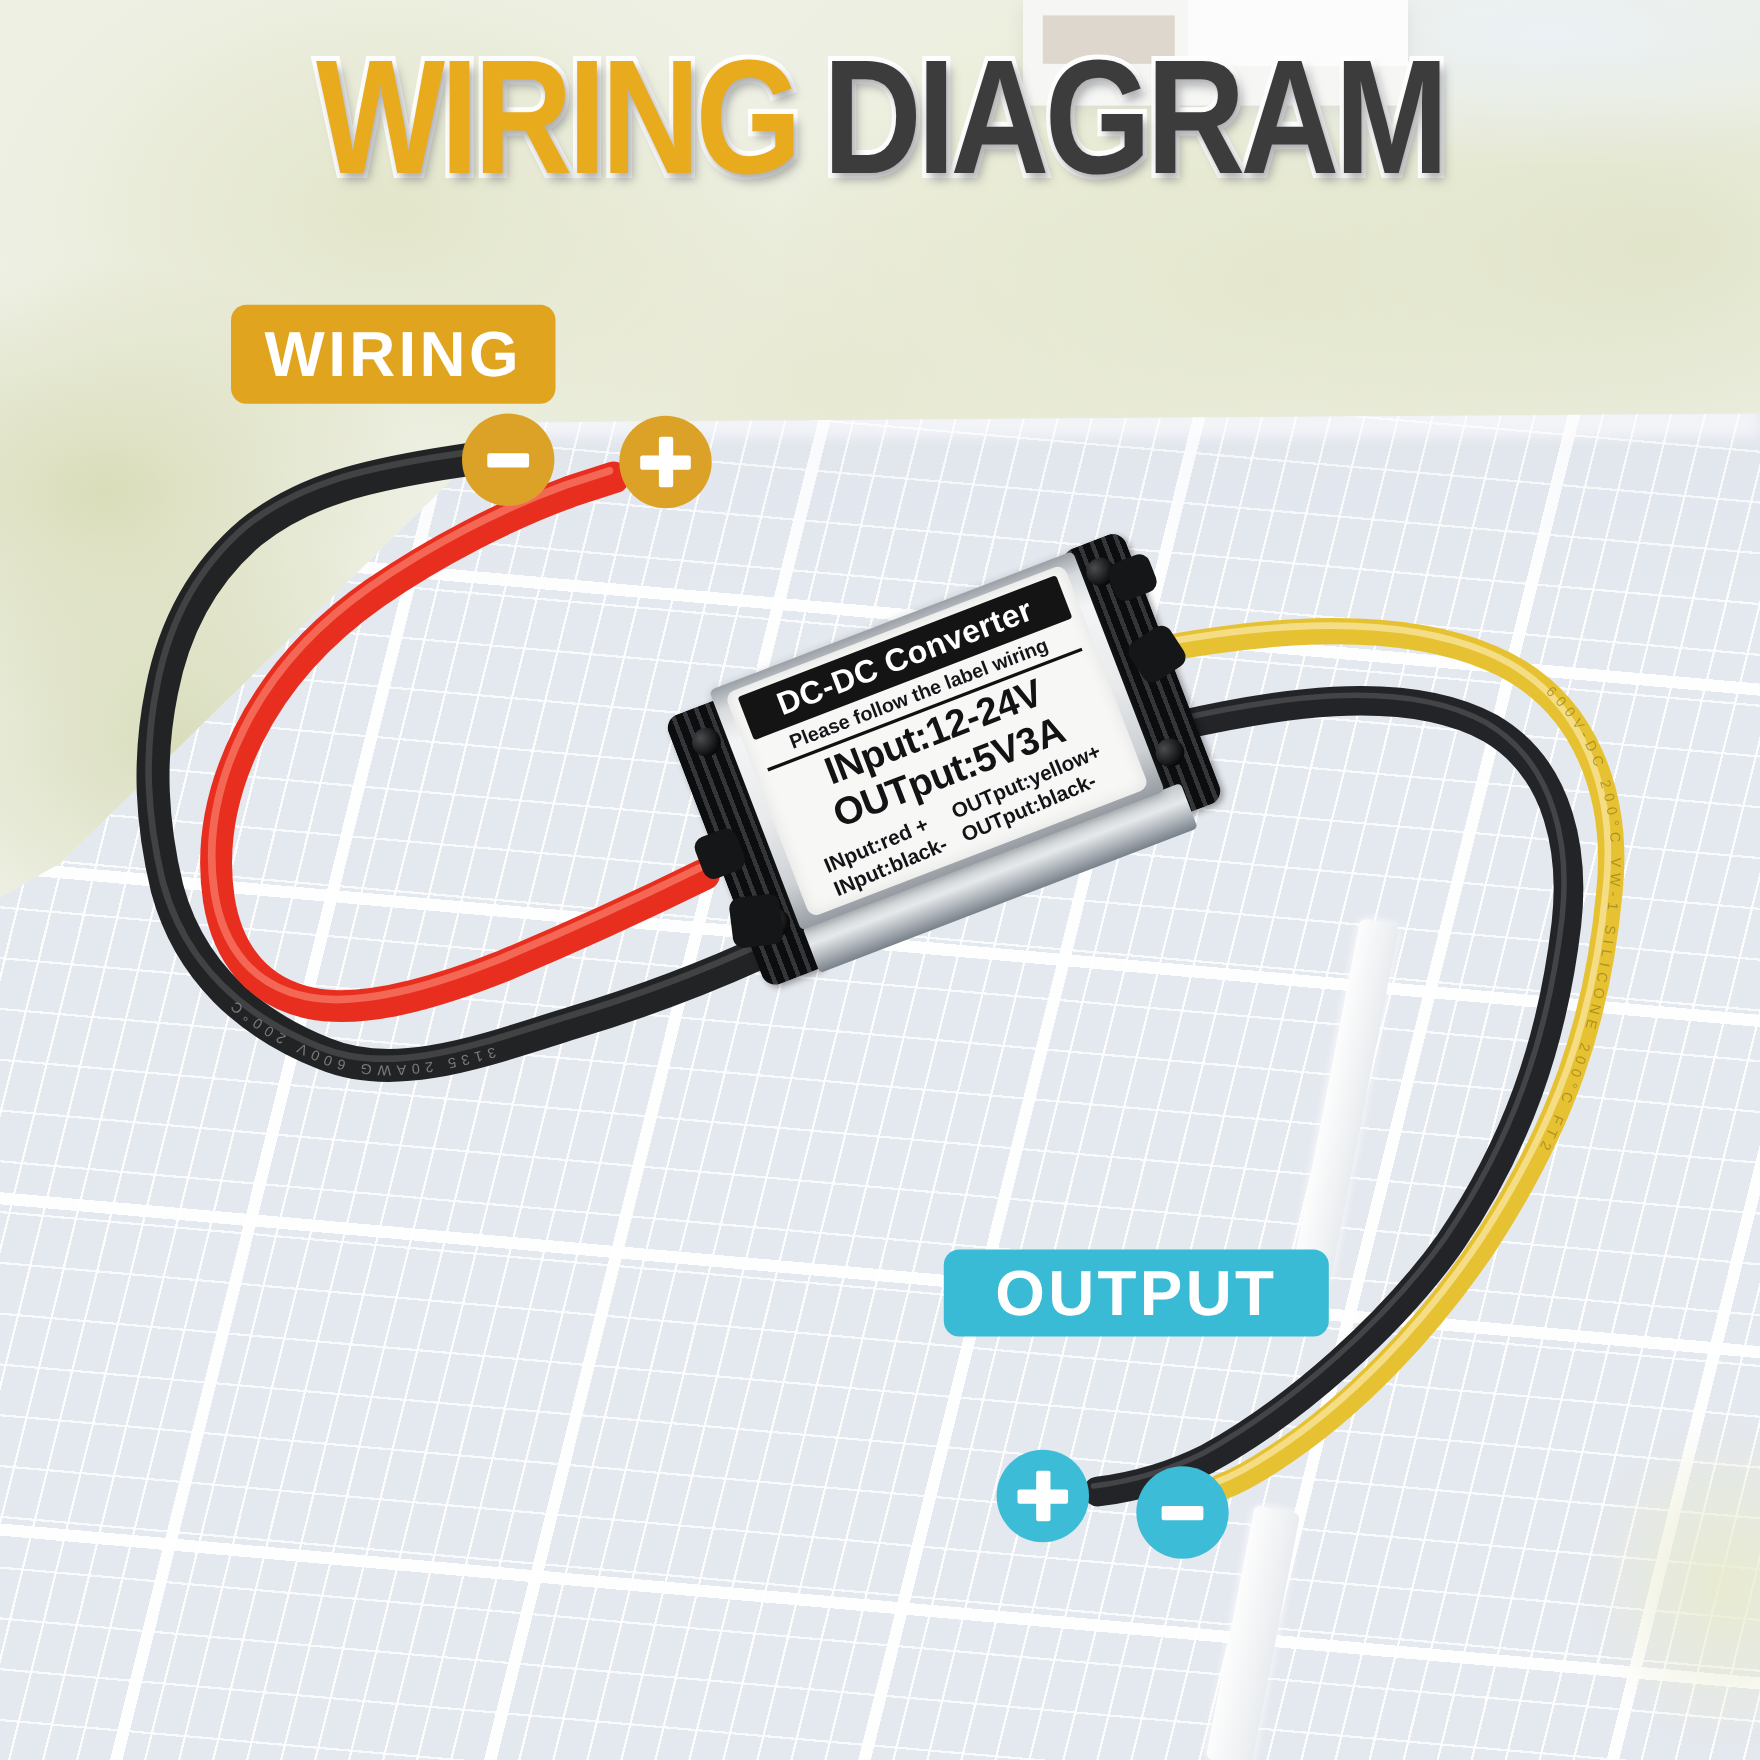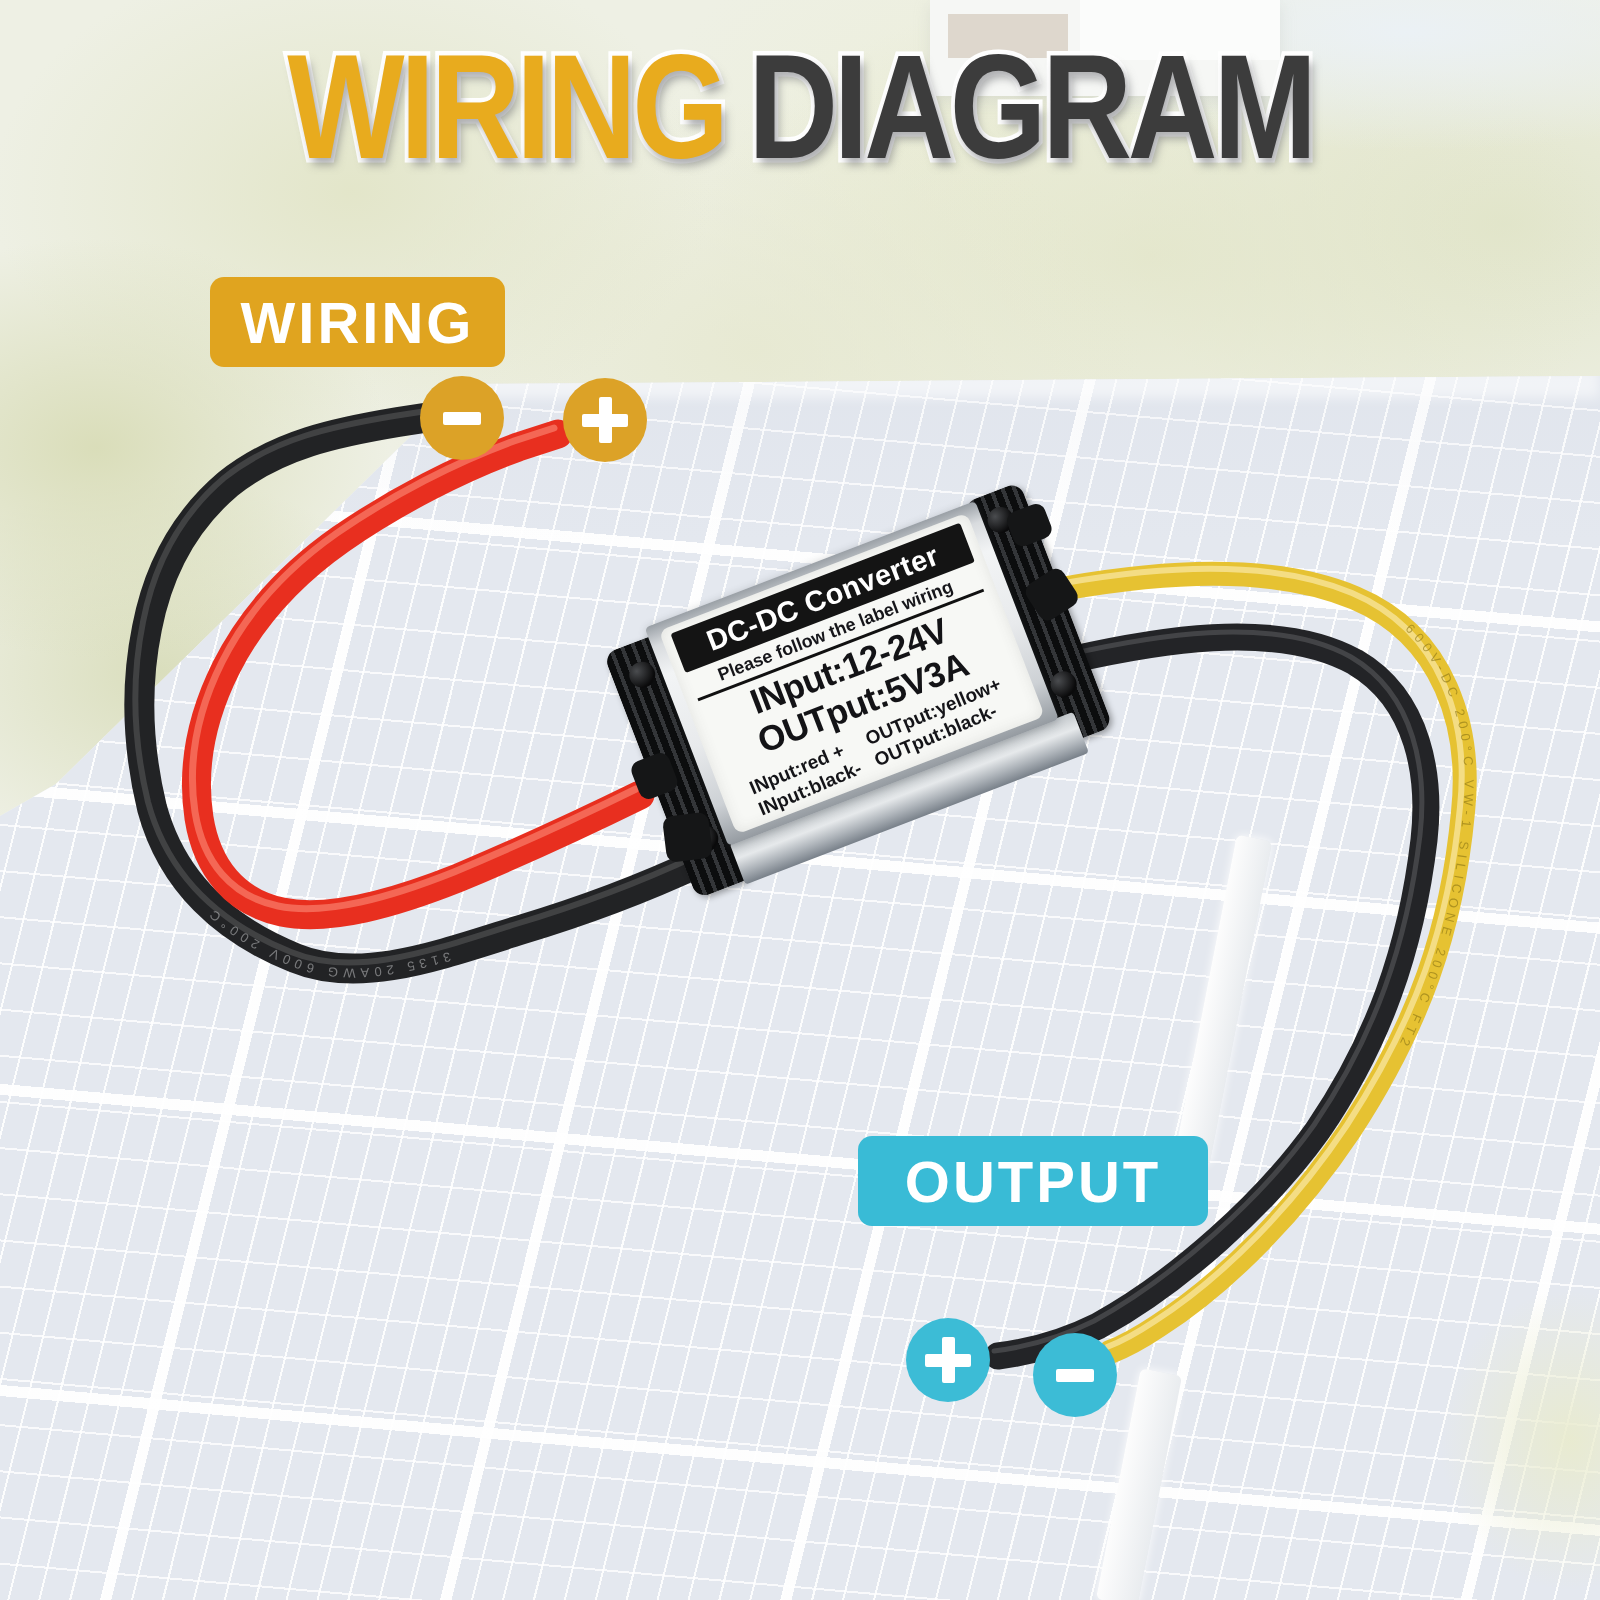--- a/index.html
+++ b/index.html
@@ -72,21 +72,21 @@
   #sticker-note{font-size:18px;font-weight:bold;color:#16161a;text-align:center;margin-top:4px;white-space:nowrap;}
   #sticker-rule{height:3px;background:#111;margin:3px 2px 2px;}
   .sticker-big{font-size:35px;line-height:1.1;font-weight:bold;color:#131316;text-align:center;letter-spacing:-.5px;white-space:nowrap;}
   #sticker-pins{display:grid;grid-template-columns:auto auto;column-gap:16px;row-gap:1px;justify-content:center;
        margin-top:6px;transform:rotate(-2deg);font-size:19px;font-weight:bold;color:#141418;white-space:nowrap;}
 
   
   .badge{position:absolute;display:flex;align-items:center;justify-content:center;border-radius:14px;
        color:#fff;font-weight:bold;font-size:58px;letter-spacing:3px;}
   #input-badge{left:210px;top:277px;width:295px;height:90px;background:#e0a41f;}
-  #output-badge{left:858px;top:1136px;width:350px;height:90px;background:#39bbd6;}
+  #output-badge{left:858px;top:1136px;width:350px;height:79px;background:#39bbd6;}
   .pcircle{position:absolute;width:84px;height:84px;border-radius:50%;display:flex;align-items:center;justify-content:center;}
   .pcircle.gold{background:#dca227;}
   .pcircle.cyan{background:#3cbcd6;}
   #in-minus{left:420px;top:376px;}
   #in-plus{left:563px;top:378px;}
   #out-plus{left:906px;top:1318px;}
   #out-minus{left:1033px;top:1333px;}
   .sym-bar{width:38px;height:13px;background:#fff;border-radius:2px;}
   .sym-plus{position:relative;width:46px;height:46px;}
   .sym-plus::before{content:"";position:absolute;left:0;top:17px;width:46px;height:13px;background:#fff;border-radius:2px;}

